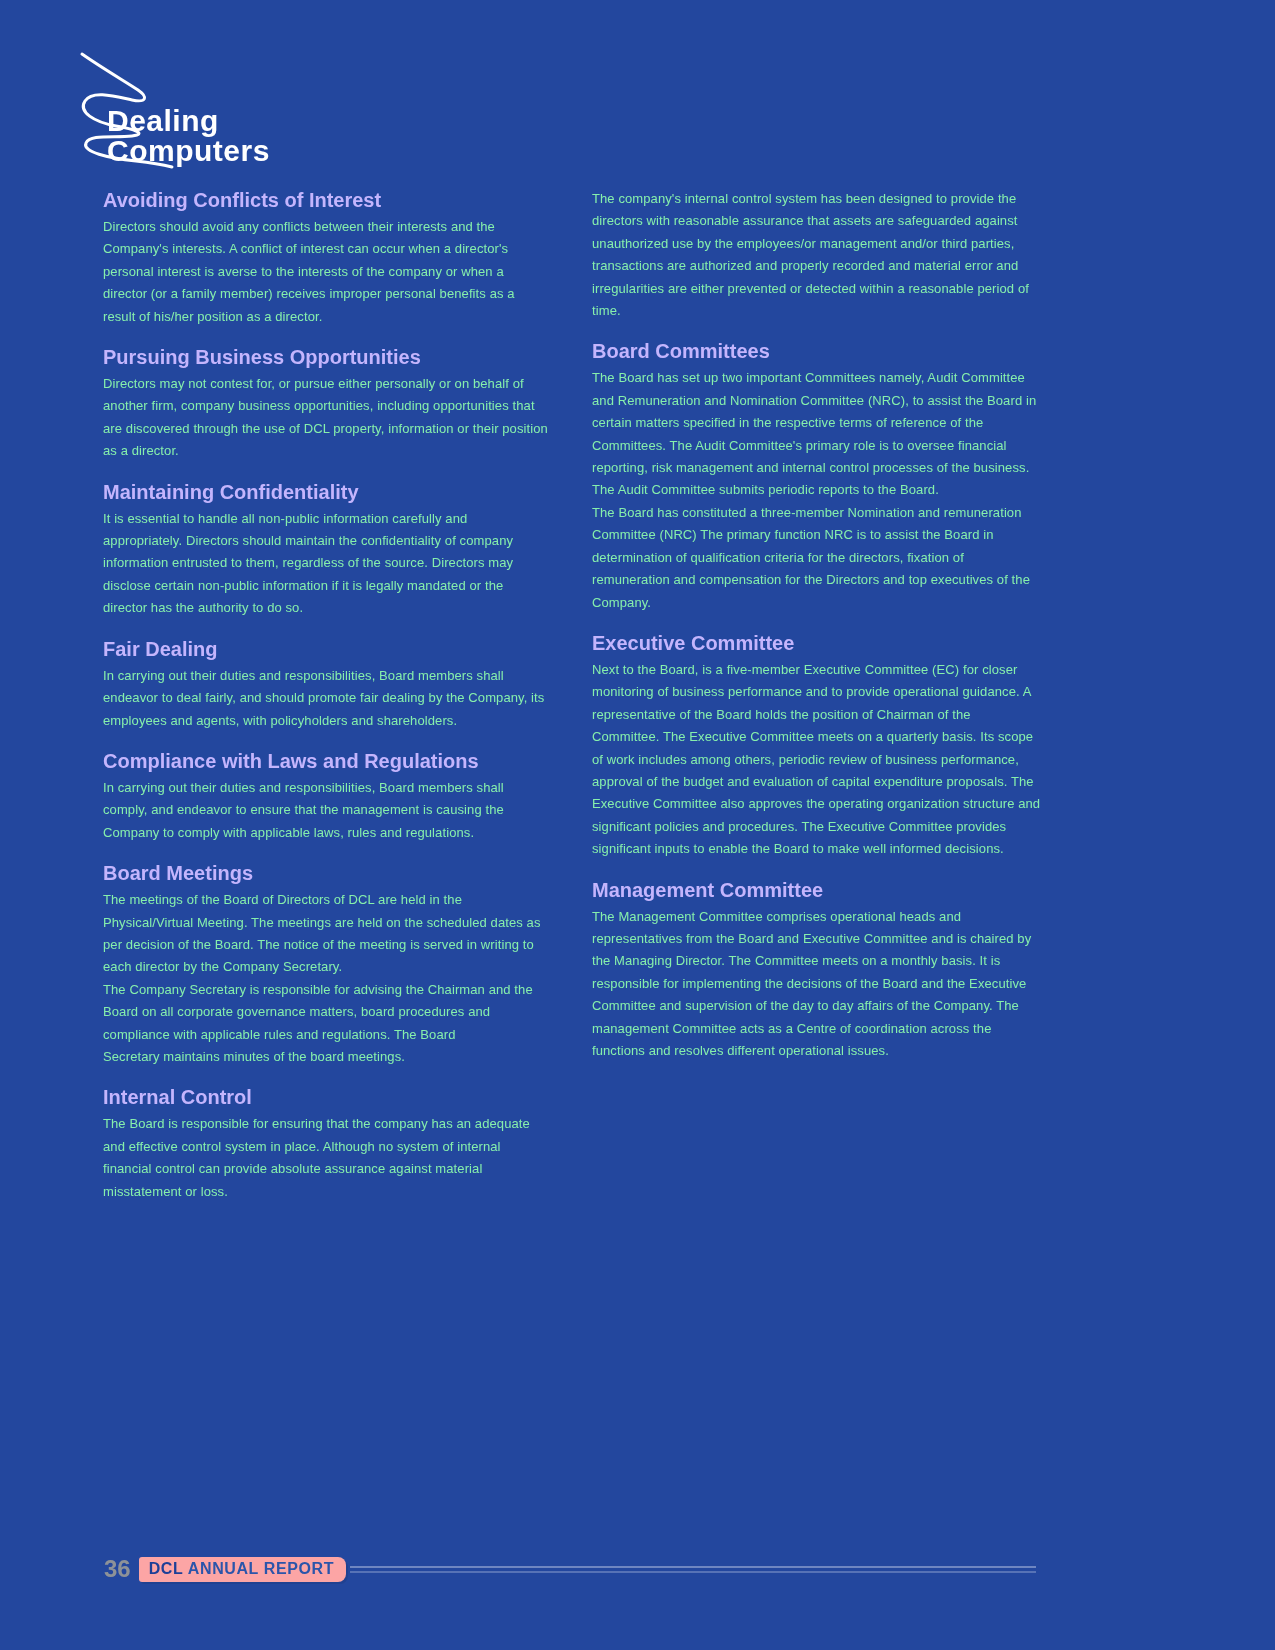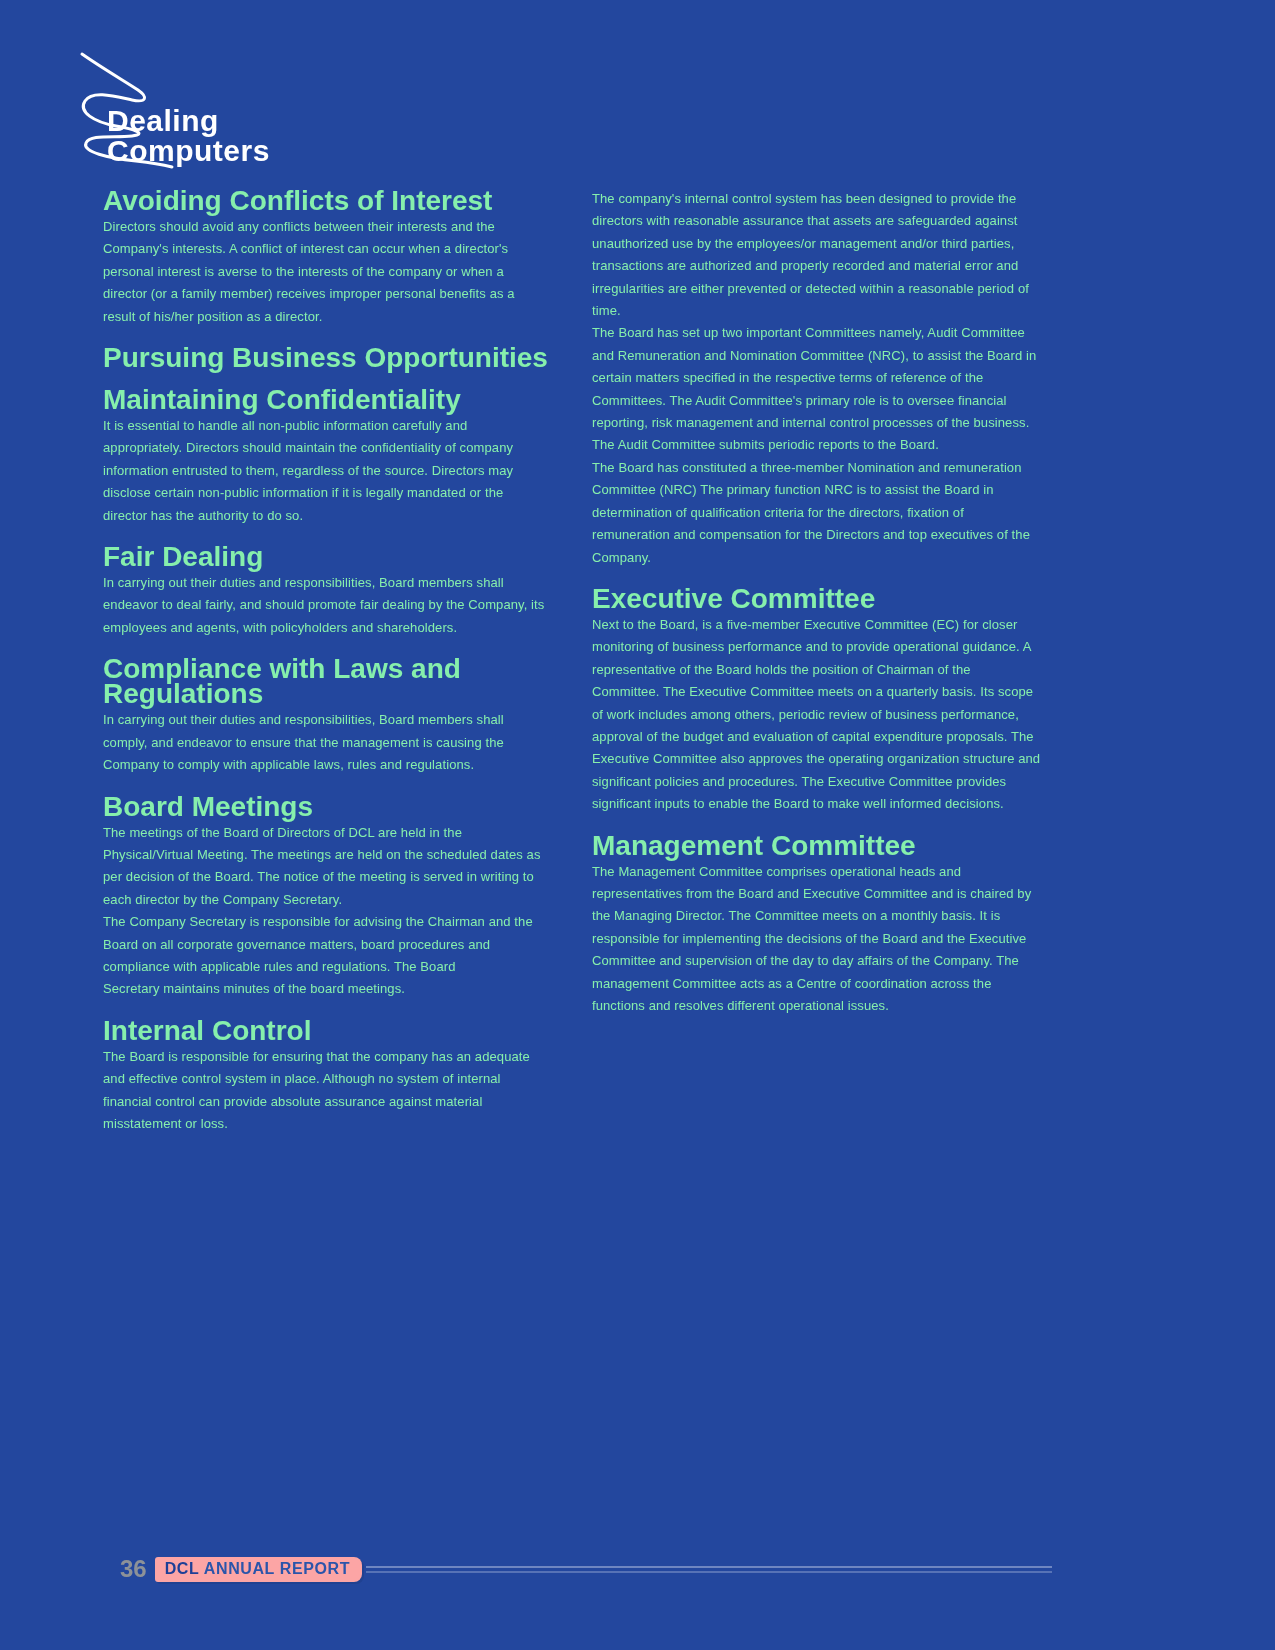--- a/index.html
+++ b/index.html
@@ -24,40 +24,40 @@
     position: absolute;
     top: 188px;
     left: 103px;
     display: flex;
     gap: 42px;
   }
   .col { width: 447px; }
   .col-right { width: 449px; }
 
   .section-heading {
-    color: #86efac;
+    color: #c4b5fd;
     font-weight: 700;
-    font-size: 28px;
+    font-size: 20px;
     line-height: 25px;
     margin: 17px 0 3px 0;
   }
   .section-heading.first { margin-top: 0; }
 
   .para {
     color: #86efac;
     font-size: 13px;
     line-height: 22.4px;
     letter-spacing: 0.1px;
   }
 
   
   .footer {
     position: absolute;
     top: 1556px;
-    left: 120px;
+    left: 104px;
     width: 932px;
     display: flex;
     align-items: center;
   }
   .page-number {
     color: #8D9298;
     font-weight: 700;
     font-size: 24px;
     margin-right: 8px;
     line-height: 26px;
@@ -94,20 +94,21 @@
   </div>
 
   <div class="content">
 
     <div class="col">
 
       <div class="section-heading first">Avoiding Conflicts of Interest</div>
       <div class="para">Directors should avoid any conflicts between their interests and the Company's interests. A conflict of interest can occur when a director's personal interest is averse to the interests of the company or when a director (or a family member) receives improper personal benefits as a result of his/her position as a director.</div>
 
       <div class="section-heading">Pursuing Business Opportunities</div>
+      <div class="para">Directors may not contest for, or pursue either personally or on behalf of another firm, company business opportunities, including opportunities that are discovered through the use of DCL property, information or their position as a director.</div>
 
       <div class="section-heading">Maintaining Confidentiality</div>
       <div class="para">It is essential to handle all non-public information carefully and appropriately. Directors should maintain the confidentiality of company information entrusted to them, regardless of the source. Directors may disclose certain non-public information if it is legally mandated or the director has the authority to do so.</div>
 
       <div class="section-heading">Fair Dealing</div>
       <div class="para">In carrying out their duties and responsibilities, Board members shall endeavor to deal fairly, and should promote fair dealing by the Company, its employees and agents, with policyholders and shareholders.</div>
 
       <div class="section-heading">Compliance with Laws and Regulations</div>
       <div class="para">In carrying out their duties and responsibilities, Board members shall comply, and endeavor to ensure that the management is causing the Company to comply with applicable laws, rules and regulations.</div>
 
@@ -118,20 +119,21 @@
 
       <div class="section-heading">Internal Control</div>
       <div class="para">The Board is responsible for ensuring that the company has an adequate and effective control system in place. Although no system of internal financial control can provide absolute assurance against material misstatement or loss.</div>
 
     </div>
 
     <div class="col col-right">
 
       <div class="para">The company's internal control system has been designed to provide the directors with reasonable assurance that assets are safeguarded against unauthorized use by the employees/or management and/or third parties, transactions are authorized and properly recorded and material error and irregularities are either prevented or detected within a reasonable period of time.</div>
 
+      <div class="section-heading">Board Committees</div>
       <div class="para">The Board has set up two important Committees namely, Audit Committee and Remuneration and Nomination Committee (NRC), to assist the Board in certain matters specified in the respective terms of reference of the Committees. The Audit Committee's primary role is to oversee financial reporting, risk management and internal control processes of the business. The Audit Committee submits periodic reports to the Board.</div>
       <div class="para">The Board has constituted a three-member Nomination and remuneration Committee (NRC) The primary function NRC is to assist the Board in determination of qualification criteria for the directors, fixation of remuneration and compensation for the Directors and top executives of the Company.</div>
 
       <div class="section-heading">Executive Committee</div>
       <div class="para">Next to the Board, is a five-member Executive Committee (EC) for closer monitoring of business performance and to provide operational guidance.  A representative of the Board holds the position of Chairman of the Committee. The Executive Committee meets on a quarterly basis. Its scope of work includes among others, periodic review of business performance, approval of the budget and evaluation of capital expenditure proposals. The Executive Committee also approves the operating organization structure and significant policies and procedures. The Executive Committee provides significant inputs to enable the Board to make well informed decisions.</div>
 
       <div class="section-heading">Management Committee</div>
       <div class="para">The Management Committee comprises operational heads and representatives from the Board and Executive Committee and is chaired by the Managing Director. The Committee meets on a monthly basis. It is responsible for implementing the decisions of the Board and the Executive Committee and supervision of the day to day affairs of the Company. The management Committee acts as a Centre of coordination across the functions and resolves different operational issues.</div>
 
     </div>

